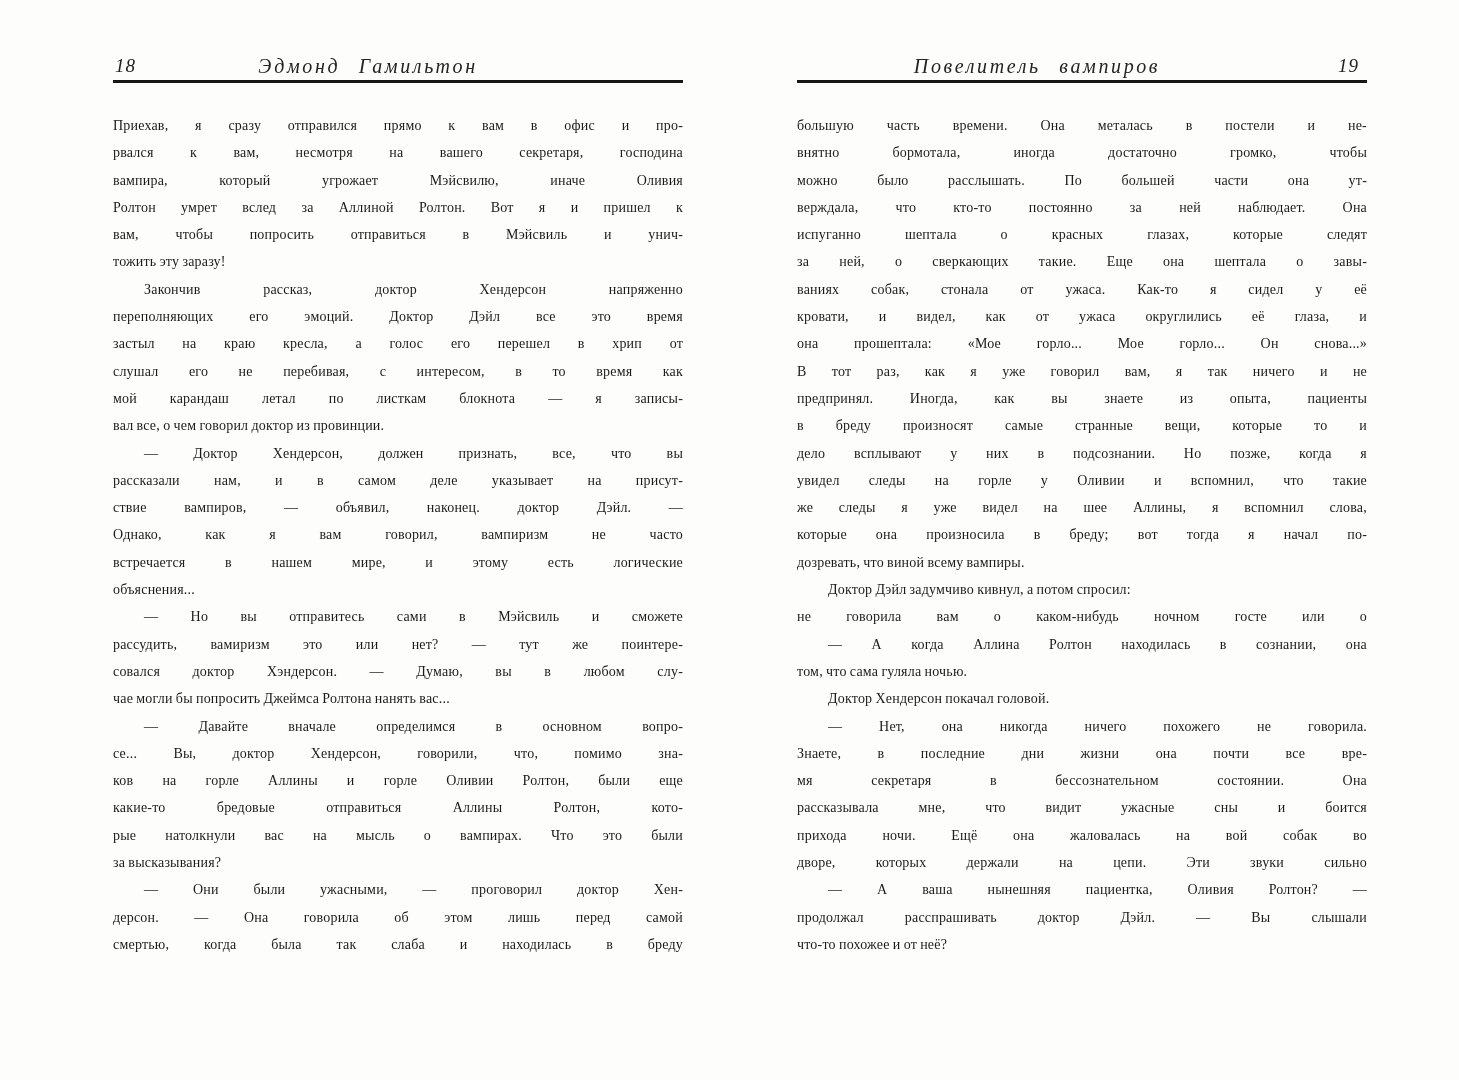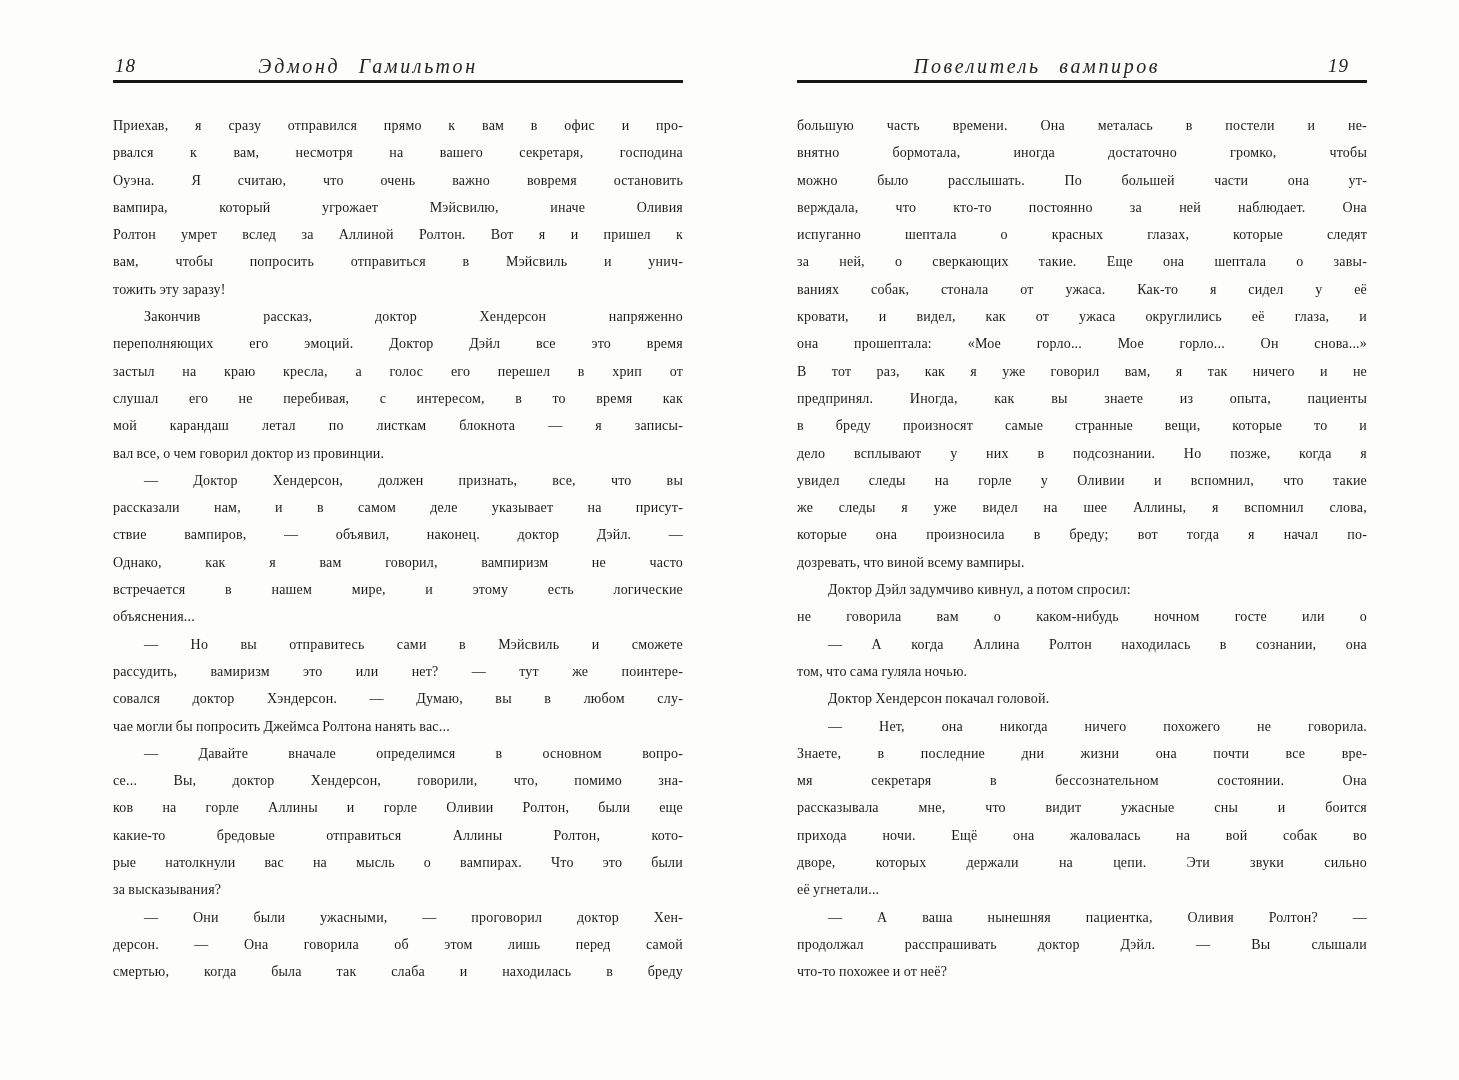--- a/index.html
+++ b/index.html
@@ -35,21 +35,21 @@
   }
   .pagenum {
     position: absolute;
     bottom: 6px;
     font-style: italic;
     font-size: 19px;
     letter-spacing: 1px;
     color: #222222;
   }
   .pn-left  { left: 2px; }
-  .pn-right { right: 18px; }
+  .pn-right { right: 8px; }
   .runtitle {
     position: absolute;
     bottom: 5px;
     left: 50%;
     transform: translateX(-50%);
     font-style: italic;
     font-size: 20px;
     letter-spacing: 2.6px;
     word-spacing: 11px;
     white-space: nowrap;
@@ -82,21 +82,20 @@
   <div class="page left">
     <div class="pagehead">
       <span class="pagenum pn-left">18</span>
       <span class="runtitle rt-left">Эдмонд Гамильтон</span>
       <div class="rule"></div>
     </div>
     <div class="textblock">
         <div class="paragraph">
           <div class="line">Приехав, я сразу отправился прямо к вам в офис и про-</div>
           <div class="line">рвался к вам, несмотря на вашего секретаря, господина</div>
-          <div class="line">Оуэна. Я считаю, что очень важно вовремя остановить</div>
           <div class="line">вампира, который угрожает Мэйсвилю, иначе Оливия</div>
           <div class="line">Ролтон умрет вслед за Аллиной Ролтон. Вот я и пришел к</div>
           <div class="line">вам, чтобы попросить отправиться в Мэйсвиль и унич-</div>
           <div class="line last">тожить эту заразу!</div>
         </div>
         <div class="paragraph">
           <div class="line indent">Закончив рассказ, доктор Хендерсон напряженно</div>
           <div class="line">переполняющих его эмоций. Доктор Дэйл все это время</div>
           <div class="line">застыл на краю кресла, а голос его перешел в хрип от</div>
           <div class="line">слушал его не перебивая, с интересом, в то время как</div>
@@ -170,21 +169,20 @@
         <div class="paragraph">
           <div class="line indent last">Доктор Хендерсон покачал головой.</div>
         </div>
         <div class="paragraph">
           <div class="line indent">— Нет, она никогда ничего похожего не говорила.</div>
           <div class="line">Знаете, в последние дни жизни она почти все вре-</div>
           <div class="line">мя секретаря в бессознательном состоянии. Она</div>
           <div class="line">рассказывала мне, что видит ужасные сны и боится</div>
           <div class="line">прихода ночи. Ещё она жаловалась на вой собак во</div>
           <div class="line">дворе, которых держали на цепи. Эти звуки сильно</div>
-          <div class="line last">её угнетали...</div>
         </div>
         <div class="paragraph">
           <div class="line indent">— А ваша нынешняя пациентка, Оливия Ролтон? —</div>
           <div class="line">продолжал расспрашивать доктор Дэйл. — Вы слышали</div>
           <div class="line last">что-то похожее и от неё?</div>
         </div>
       </div>
   </div>
 
 </div>

